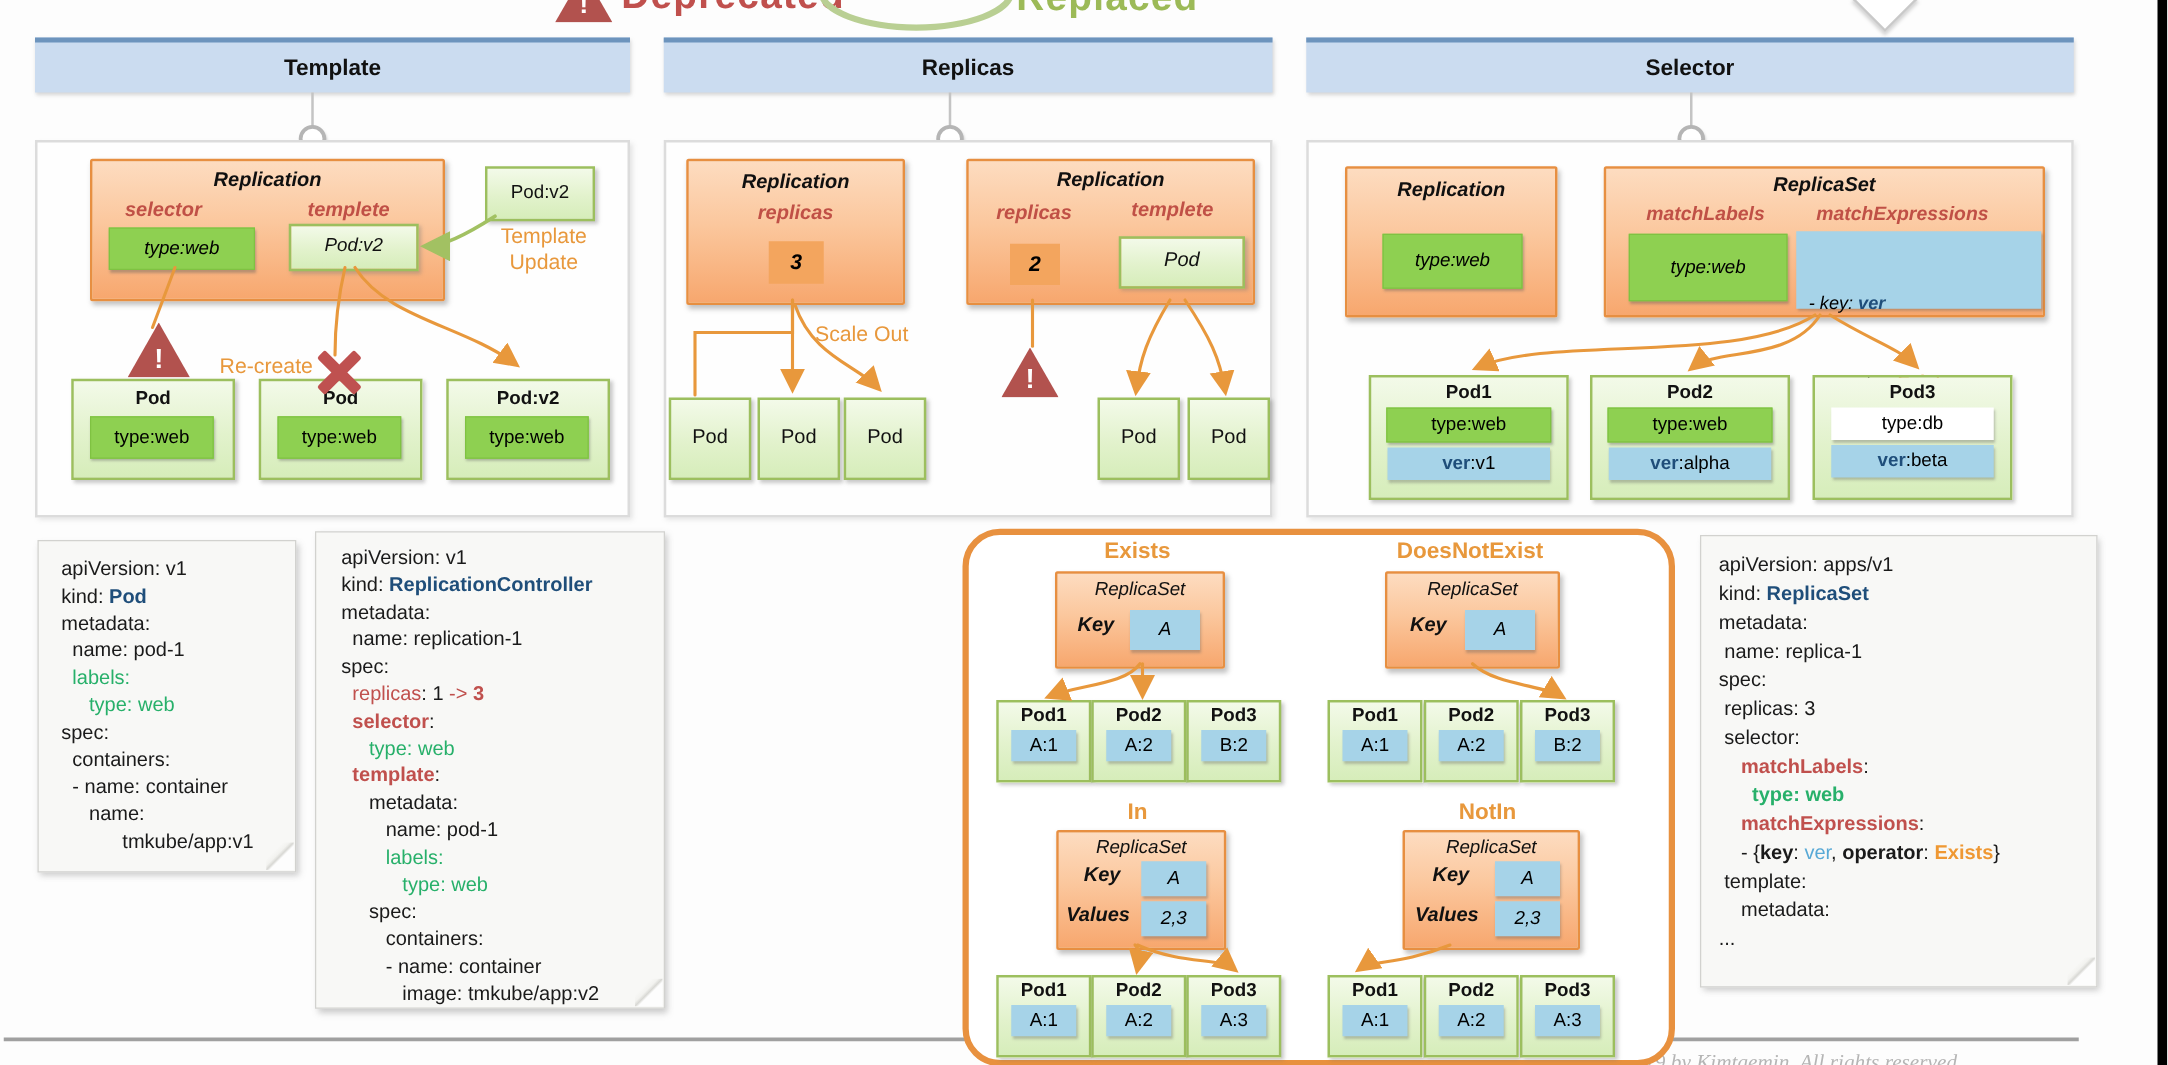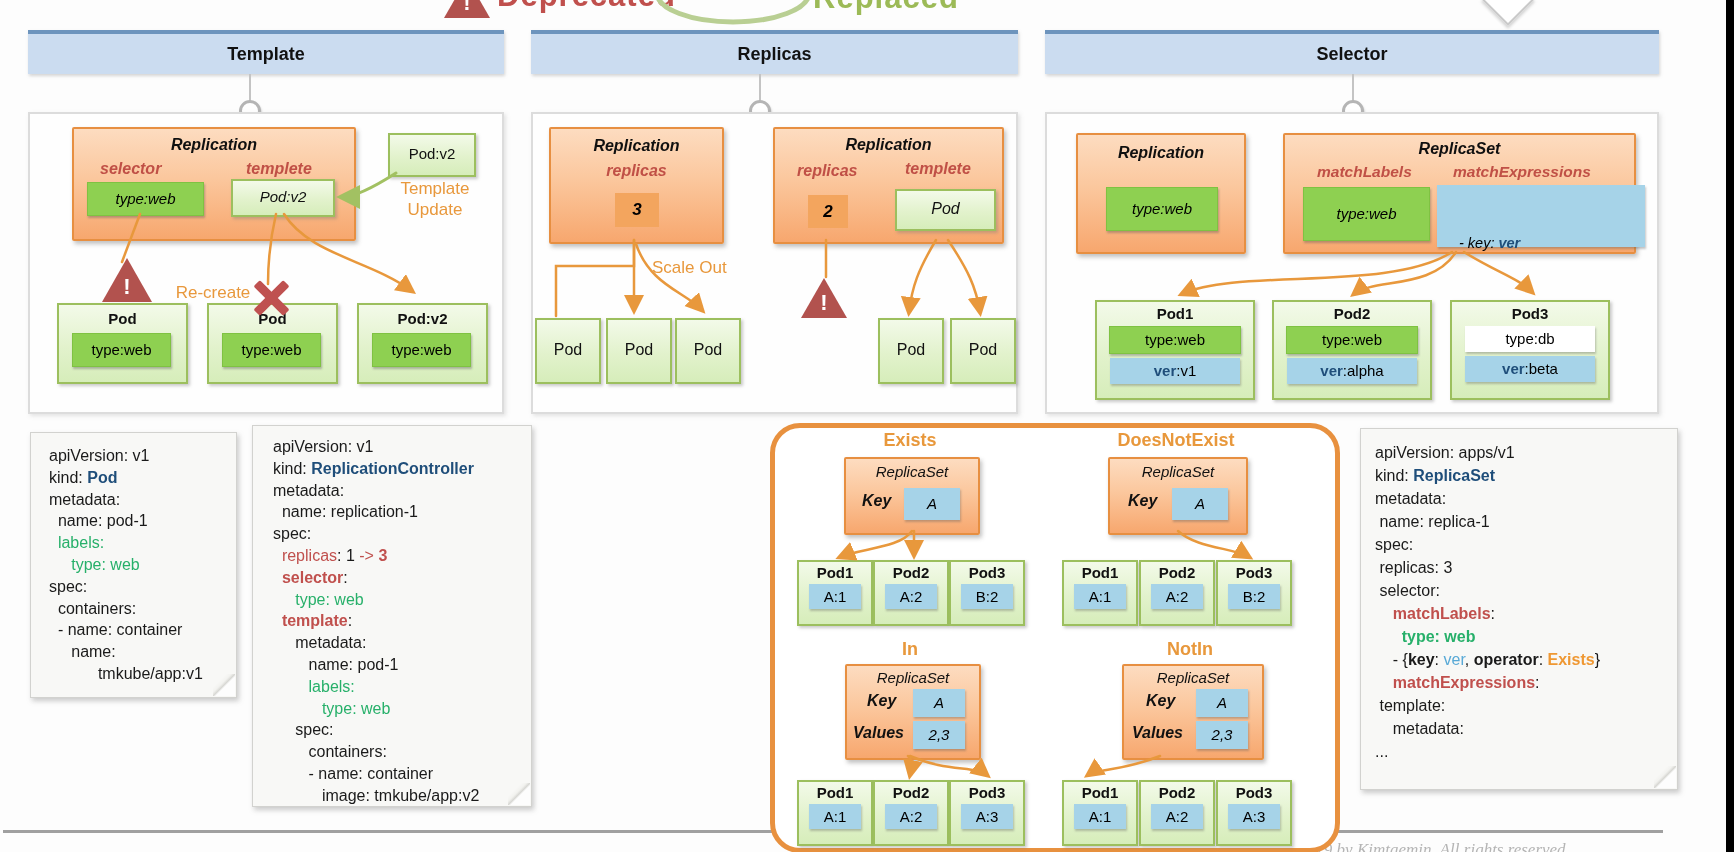--- a/index.html
+++ b/index.html
@@ -141,21 +141,21 @@
 
   <div class="abs obox" style="left:1076px;top:133px;width:166px;height:117px;">
     <div class="obox-title" style="top:9px;">Replication</div>
     <div class="gchip" style="left:28px;top:52px;width:110px;height:42px;line-height:42px;">type:web</div>
   </div>
   <div class="abs obox" style="left:1283px;top:133px;width:349px;height:117px;">
     <div class="obox-title" style="top:5px;">ReplicaSet</div>
     <div class="rlabel" style="left:32px;top:28px;font-size:15.5px;">matchLabels</div>
     <div class="rlabel" style="left:168px;top:28px;font-size:15.5px;">matchExpressions</div>
     <div class="gchip" style="left:18px;top:52px;width:125px;height:52px;line-height:52px;">type:web</div>
-    <div class="bluechip" style="left:152px;top:50px;width:186px;height:56px;text-align:left;padding:6px 0 0 22px;font-size:14.5px;line-height:21px;white-space:pre;">
+    <div class="bluechip" style="left:152px;top:50px;width:186px;height:56px;text-align:left;padding:6px 0 0 10px;font-size:14.5px;line-height:21px;white-space:pre;">
       <div><span>- key: </span><span class="navy">ver</span></div>
       <div><span>  operator: </span><span class="seg-b c-orange">Exists</span></div>
     </div>
   </div>
 
   <div class="bigpod gbox" style="left:1095px;top:300px;">
     <div class="t">Pod1</div>
     <div class="gchip chiprow">type:web</div>
     <div class="bluechip chiprow"><span class="navy">ver</span><span>:v1</span></div>
   </div>
@@ -289,22 +289,22 @@
   <div class="note lh23" style="left:1360px;top:428px;width:318px;height:362px;padding:12px 0 0 14px;box-sizing:border-box;">
   <div class="yline"><span>apiVersion: apps/v1</span></div>
       <div class="yline"><span>kind: </span><span class="c-blue">ReplicaSet</span></div>
       <div class="yline"><span>metadata:</span></div>
       <div class="yline"><span> name: replica-1</span></div>
       <div class="yline"><span>spec:</span></div>
       <div class="yline"><span> replicas: 3</span></div>
       <div class="yline"><span> selector:</span></div>
       <div class="yline"><span>    </span><span class="c-red seg-b">matchLabels</span><span>:</span></div>
       <div class="yline"><span>      </span><span class="c-green seg-b">type: web</span></div>
+      <div class="yline"><span>    </span><span class="c-red seg-b">matchExpressions</span><span>:</span></div>
       <div class="yline"><span>    - {</span><span class="seg-b">key</span><span>: </span><span class="c-lblue">ver</span><span>, </span><span class="seg-b">operator</span><span>: </span><span class="c-orange seg-b">Exists</span><span>}</span></div>
-      <div class="yline"><span>    </span><span class="c-red seg-b">matchExpressions</span><span>:</span></div>
       <div class="yline"><span> template:</span></div>
       <div class="yline"><span>    metadata:</span></div>
       <div class="yline"><span>...</span></div>
       <div class="fold"></div>
     </div>
 
   <svg class="abs" width="1734" height="852" viewBox="0 0 1734 852" style="left:0;top:0;pointer-events:none;z-index:40;">
     <defs>
       <marker id="ah" markerWidth="9" markerHeight="9" refX="6" refY="4" orient="auto">
         <path d="M0,0 L8,4 L0,8 z" fill="#e8983c"></path>

